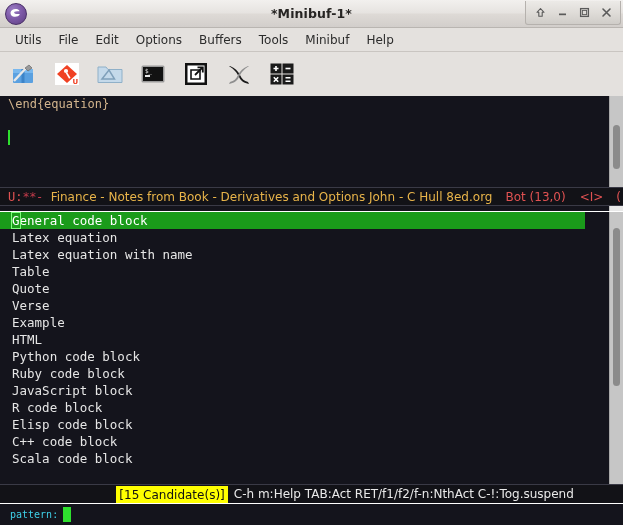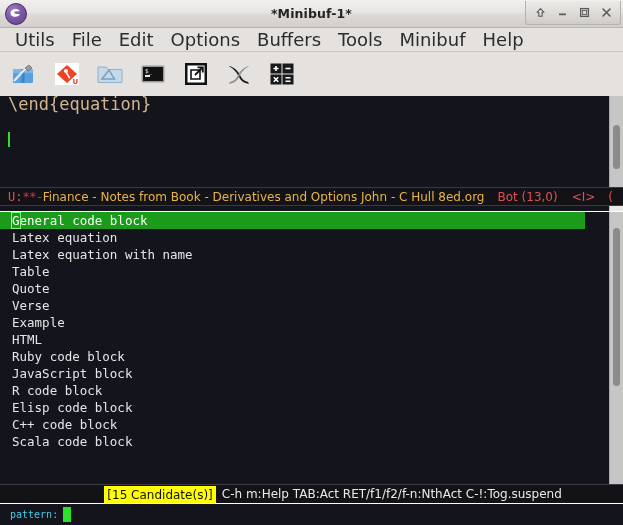--- a/index.html
+++ b/index.html
@@ -76,21 +76,21 @@
   .menubar {
     height: 24px;
     flex: 0 0 24px;
     background: #e4e1de;
     display: flex;
     align-items: center;
     padding-left: 7px;
     border-bottom: 1px solid #c9c5c1;
   }
   .menuitem {
-    font-size: 18px;
+    font-size: 12px;
     color: #2c2c2c;
     padding: 2px 9px 2px 8px;
     font-family: "DejaVu Sans", sans-serif;
     white-space: nowrap;
   }
 
   
   .toolbar {
     height: 44px;
     flex: 0 0 44px;
@@ -124,21 +124,21 @@
     position: relative;
   }
   .win-body {
     flex: 1 1 auto;
     position: relative;
     overflow: hidden;
     padding-left: 8px;
   }
   .code-line {
     font-family: "DejaVu Sans Mono", monospace;
-    font-size: 17px;
+    font-size: 12px;
     line-height: 17px;
     white-space: pre;
     color: #d3b58d;
   }
   .blank-line { height: 17px; }
   .text-cursor {
     display: inline-block;
     width: 2px;
     height: 15px;
     background: #2ee02e;
@@ -168,21 +168,21 @@
     display: flex;
     align-items: center;
     font-family: "DejaVu Sans", sans-serif;
     font-size: 12px;
     padding-left: 8px;
     white-space: nowrap;
     overflow: hidden;
   }
   .ml-u { color: #e05252; font-family: "DejaVu Sans Mono", monospace; font-size: 12px; }
   .ml-stars { color: #c23b4b; font-family: "DejaVu Sans Mono", monospace; font-size: 12px; letter-spacing: -0.5px;}
-  .ml-buf { color: #e8b44a; margin-left: 0; }
+  .ml-buf { color: #e8b44a; margin-left: 8px; }
   .ml-pos { color: #e05252; margin-left: 13px; }
   .ml-input { color: #e05252; margin-left: 14px; }
   .ml-tail { color: #e05252; margin-left: 13px; }
 
   
   .win-gap {
     flex: 0 0 5px;
     background: #14141c;
     display: flex;
   }
@@ -235,21 +235,21 @@
     font-size: 12px;
     font-family: "DejaVu Sans", sans-serif;
     white-space: nowrap;
     overflow: hidden;
   }
   .hm-name { color: #e8b44a; padding-left: 8px; margin-top: 44px; }
   .hm-line { color: #ffffff; padding-left: 34px; margin-top: 45px; }
   .hm-count {
     background: #ffff00;
     color: #111111;
-    margin-left: 6px;
+    margin-left: 18px;
     padding: 2px 3px 1px 3px;
     font-weight: normal;
   }
   .hm-keys { color: #e9e9e9; padding-left: 6px; }
 
   
   .minibuffer {
     flex: 0 0 22px;
     background: #14141c;
     border-top: 1px solid #ffffff;
@@ -424,20 +424,21 @@
     <div class="win-helm">
       <div class="helm-body">
         <div class="cand sel"><span class="first-char">G</span><span>eneral code block</span></div>
         <div class="cand">Latex equation</div>
         <div class="cand">Latex equation with name</div>
         <div class="cand">Table</div>
         <div class="cand">Quote</div>
         <div class="cand">Verse</div>
         <div class="cand">Example</div>
         <div class="cand">HTML</div>
+        <div class="cand">Python code block</div>
         <div class="cand">Ruby code block</div>
         <div class="cand">JavaScript block</div>
         <div class="cand">R code block</div>
         <div class="cand">Elisp code block</div>
         <div class="cand">C++ code block</div>
         <div class="cand">Scala code block</div>
       </div>
       <div class="sb">
         <div class="sb-thumb" style="top:6%;height:58%;"></div>
       </div>

